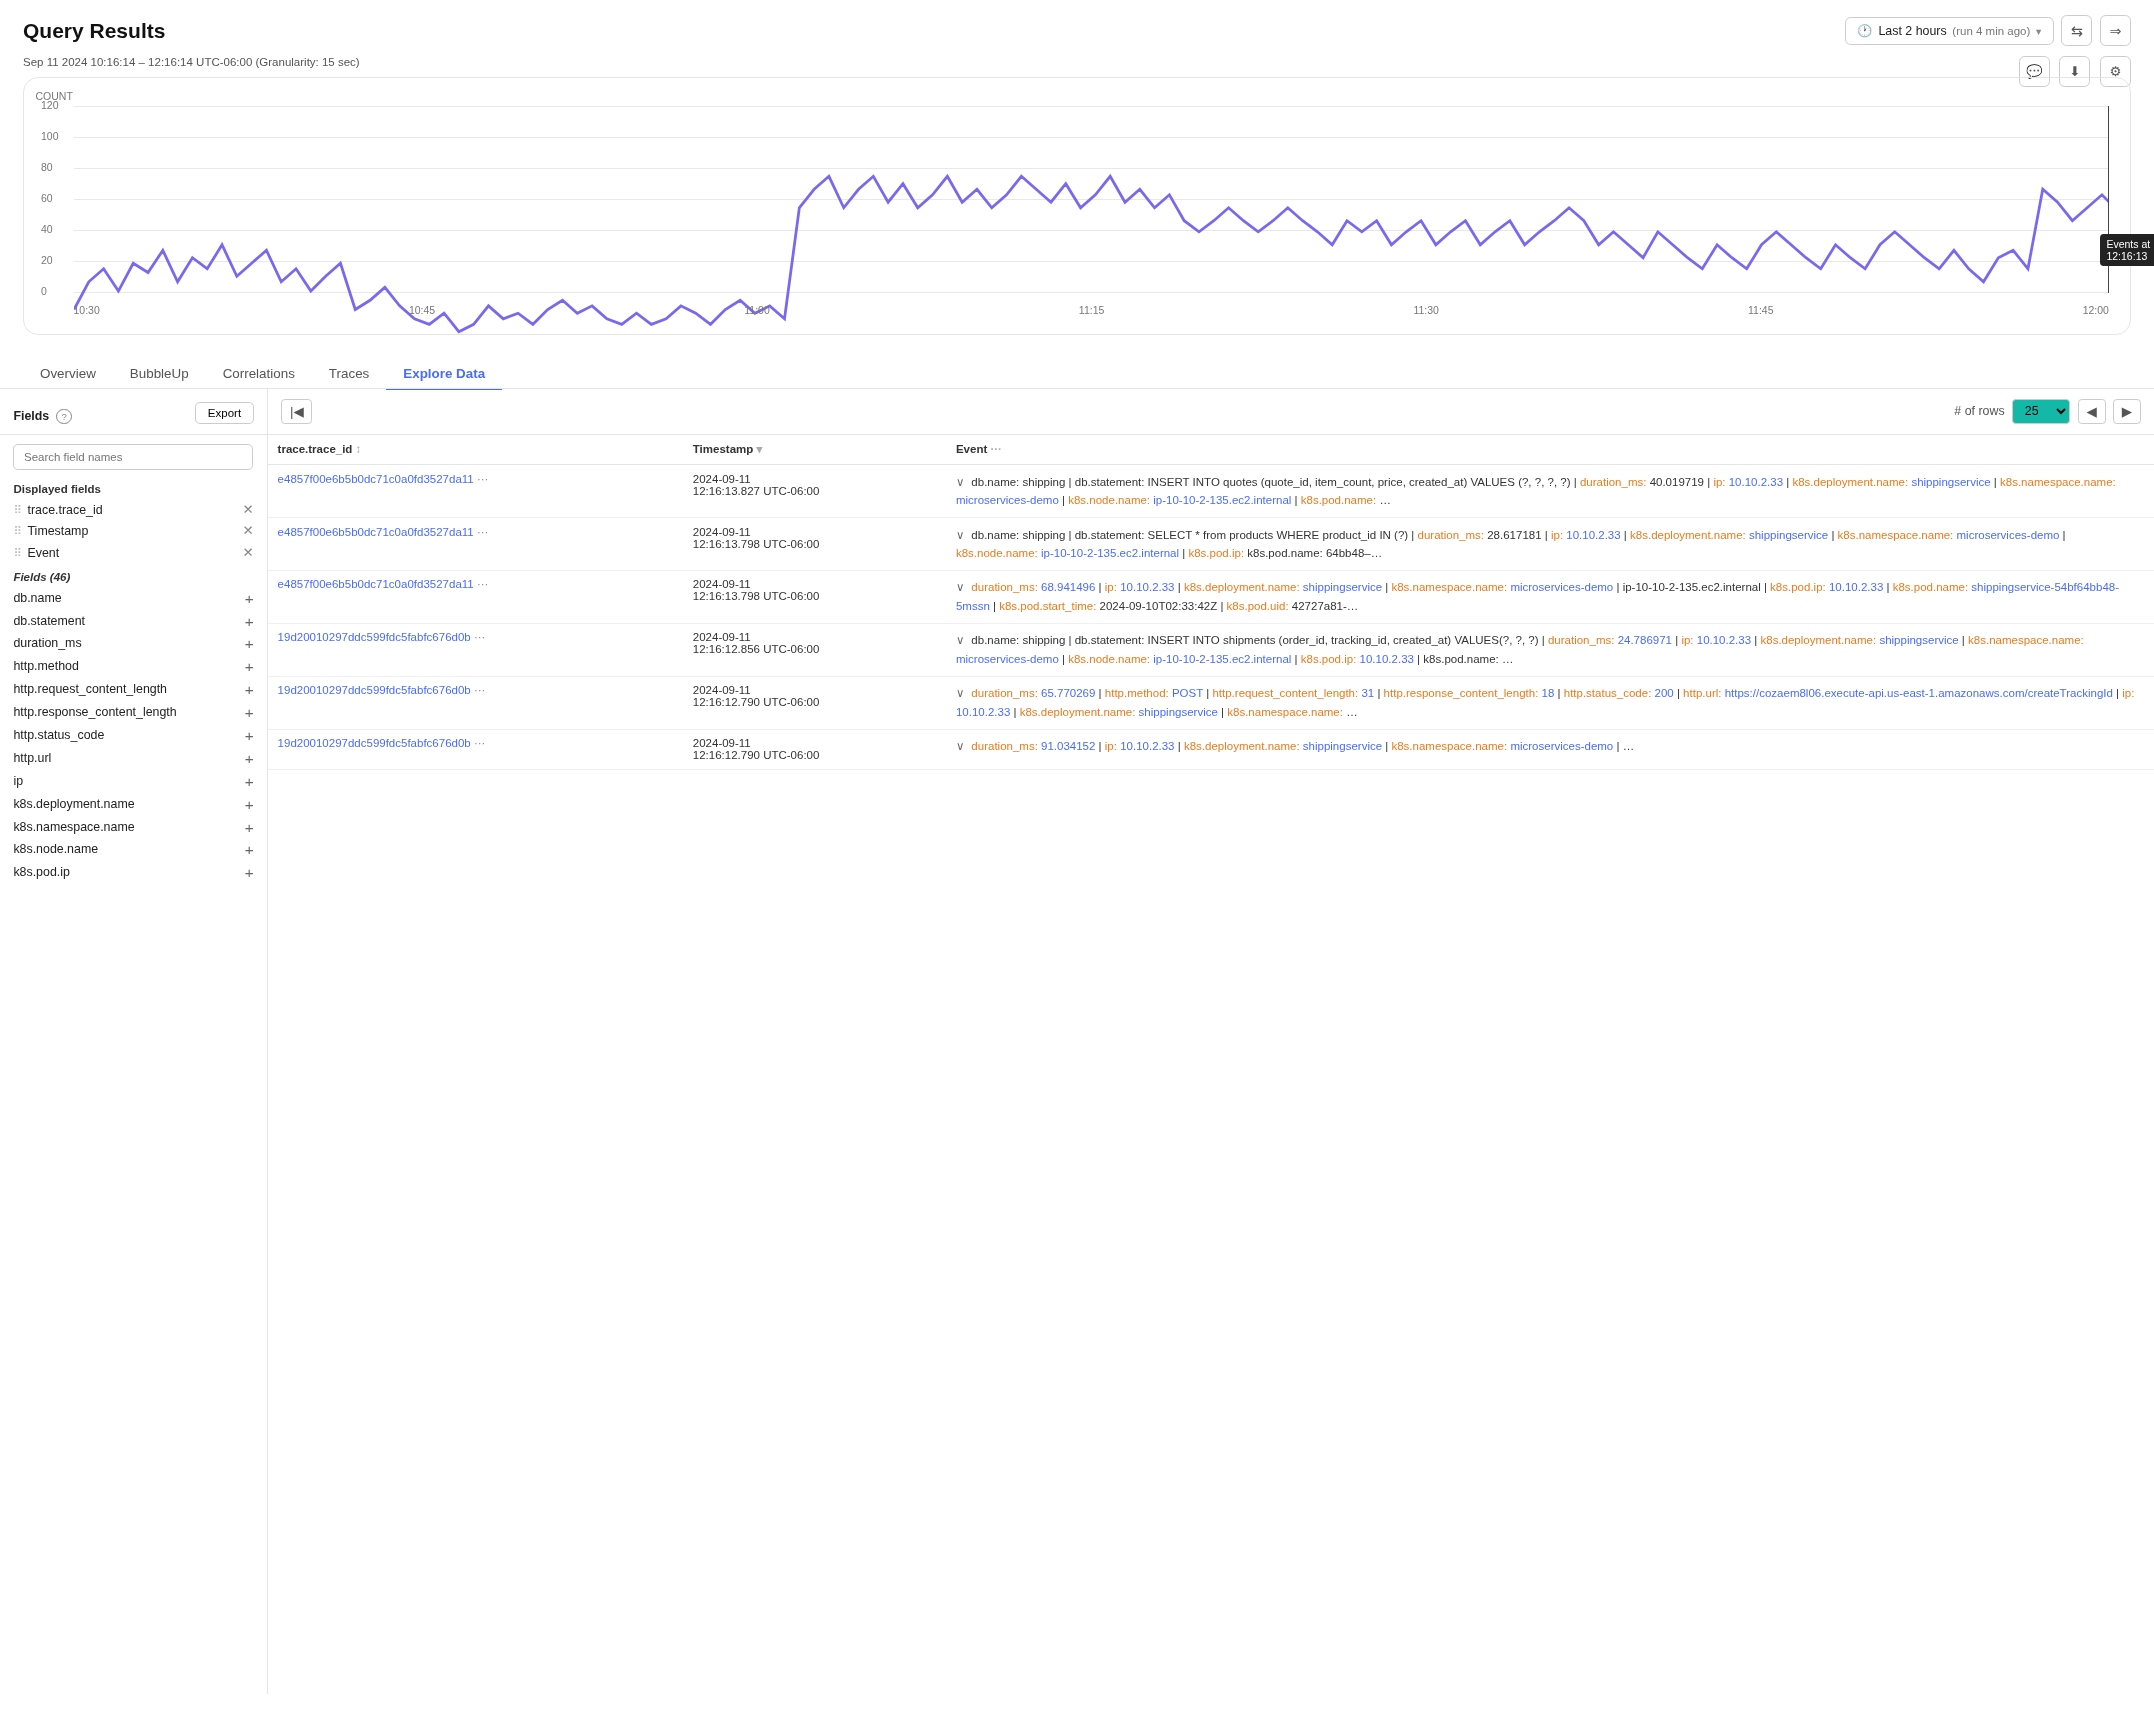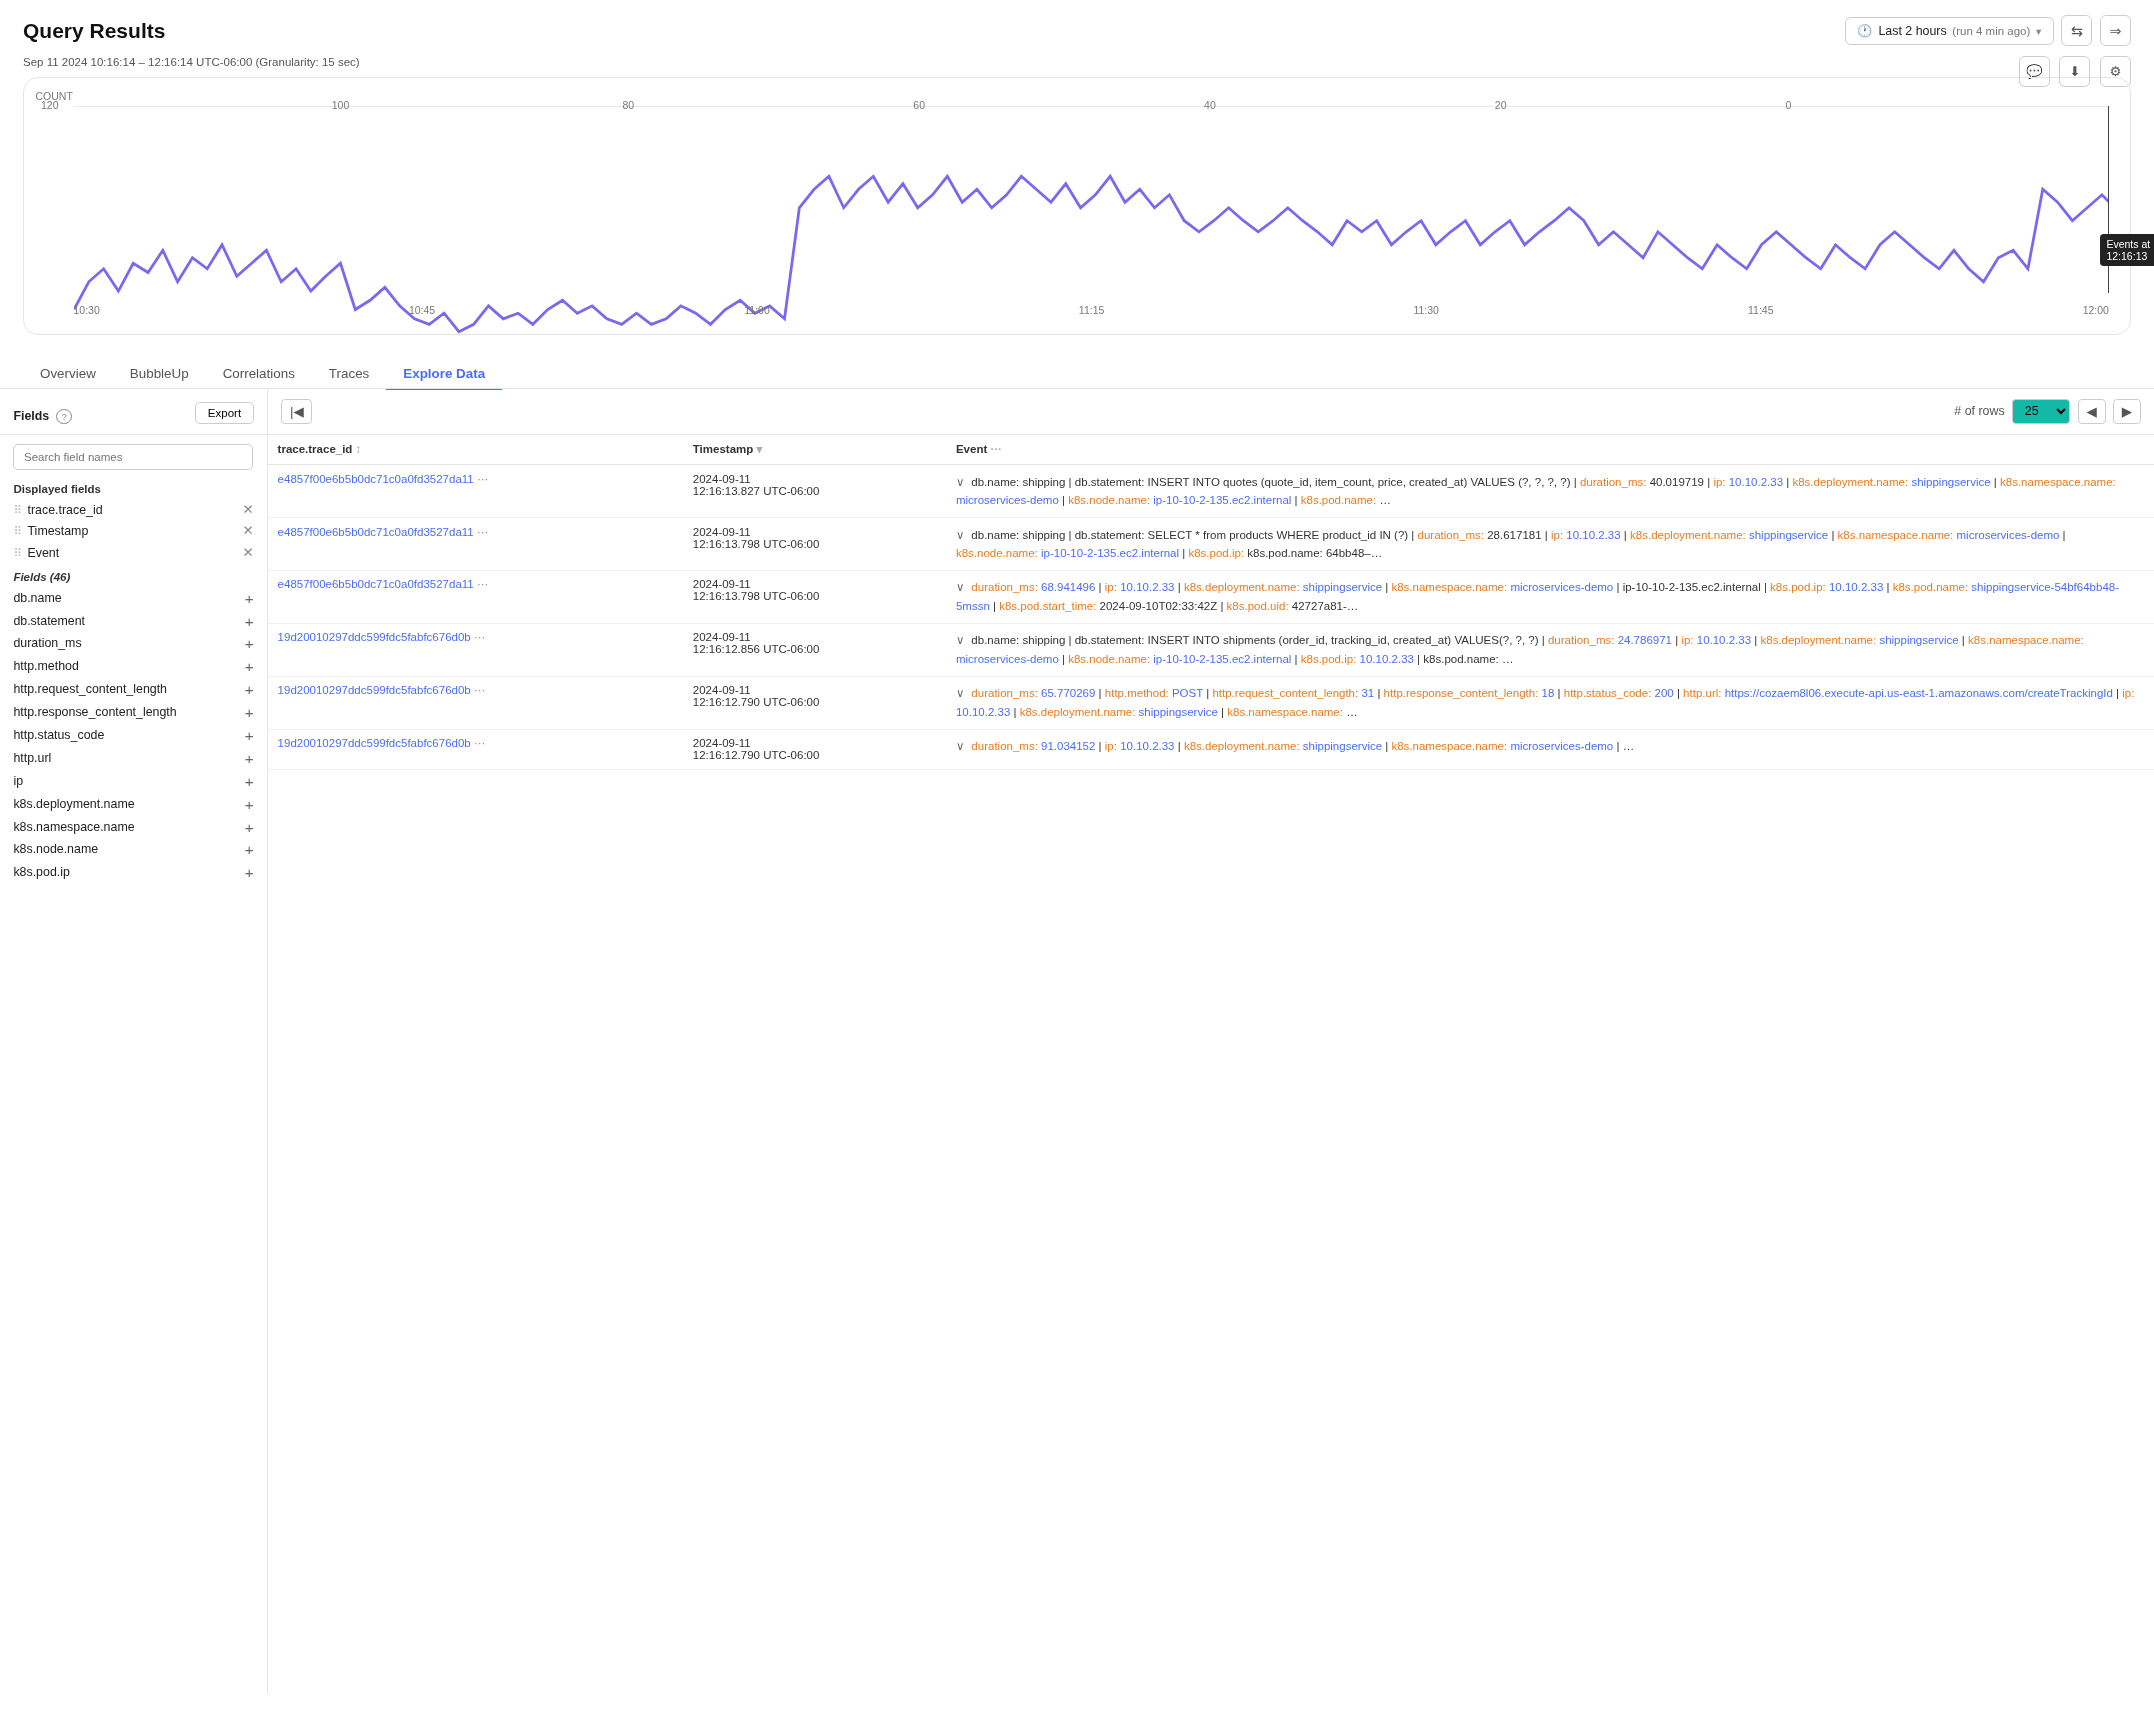--- a/index.html
+++ b/index.html
@@ -31,21 +31,21 @@
       margin: 0 23px 8px 23px;
       border: 1px solid #e5e5e5; border-radius: 15px;
       padding: 11.5px 11.5px 0 11.5px;
       position: relative;
       height: 258px;
     }
     .chart-y-label { font-size: 10.5px; color: #777; margin-bottom: 3.8px; }
     .chart-inner { position: relative; width: 100%; height: 210px; }
     .chart-grid-lines {
       position: absolute; top: 0; left: 38px; right: 9.6px; bottom: 23px;
-      display: flex; flex-direction: row; justify-content: space-between;
+      display: flex; flex-direction: column; justify-content: space-between;
     }
     .chart-grid-line {
       width: 100%; border-top: 1px solid #e8e8e8; position: relative;
     }
     .chart-y-tick { position: absolute; left: -32.5px; top: -7.6px; font-size: 10.5px; color: #777; }
     .chart-x-labels {
       position: absolute; bottom: 0; left: 38px; right: 9.6px;
       display: flex; justify-content: space-between;
       font-size: 10.5px; color: #777;
     }

